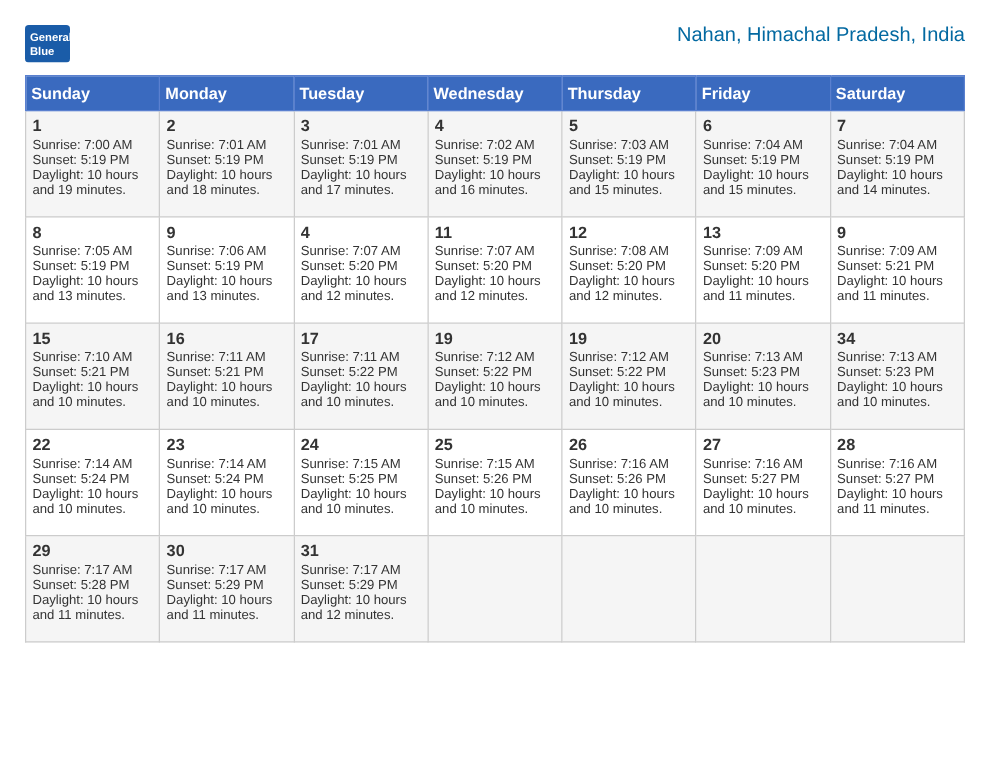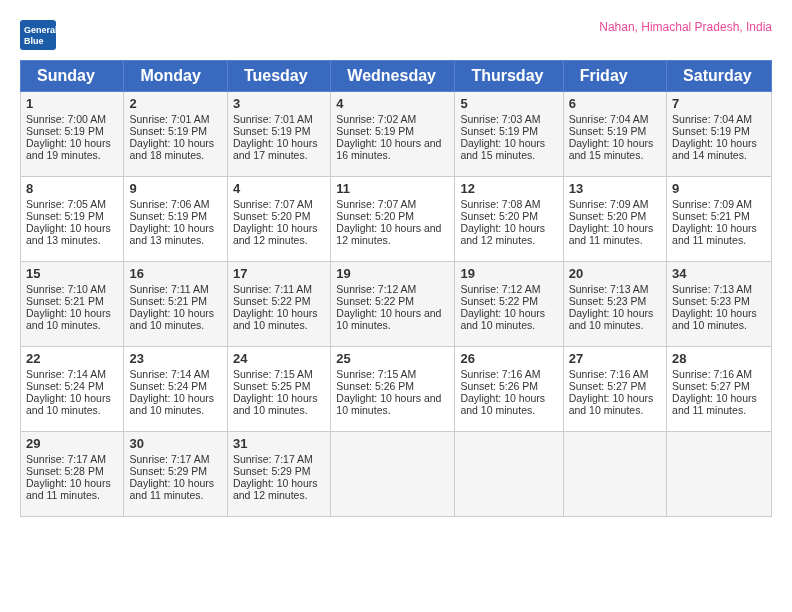--- a/index.html
+++ b/index.html
@@ -27,33 +27,33 @@
     }
     .title-block {
       text-align: right;
     }
     .month-title {
       font-size: 36px;
       font-weight: normal;
       color: #333;
     }
     .location {
-      font-size: 12px;
-      color: #ec4899;
+      font-size: 16px;
+      color: #0369a1;
     }
     .calendar {
       width: 100%;
       border-collapse: collapse;
     }
     .calendar thead tr th {
       background-color: #3a6abf;
       color: #fff;
-      font-size: 16px;
+      font-size: 13px;
       font-weight: bold;
-      padding: 6px 16px;
+      padding: 6px 4px;
       text-align: left;
       border: 1px solid #5a80cf;
     }
     .calendar tbody tr td {
       vertical-align: top;
       padding: 4px 5px;
       font-size: 10.5px;
       color: #333;
       border: 1px solid #ccc;
       min-width: 100px;

